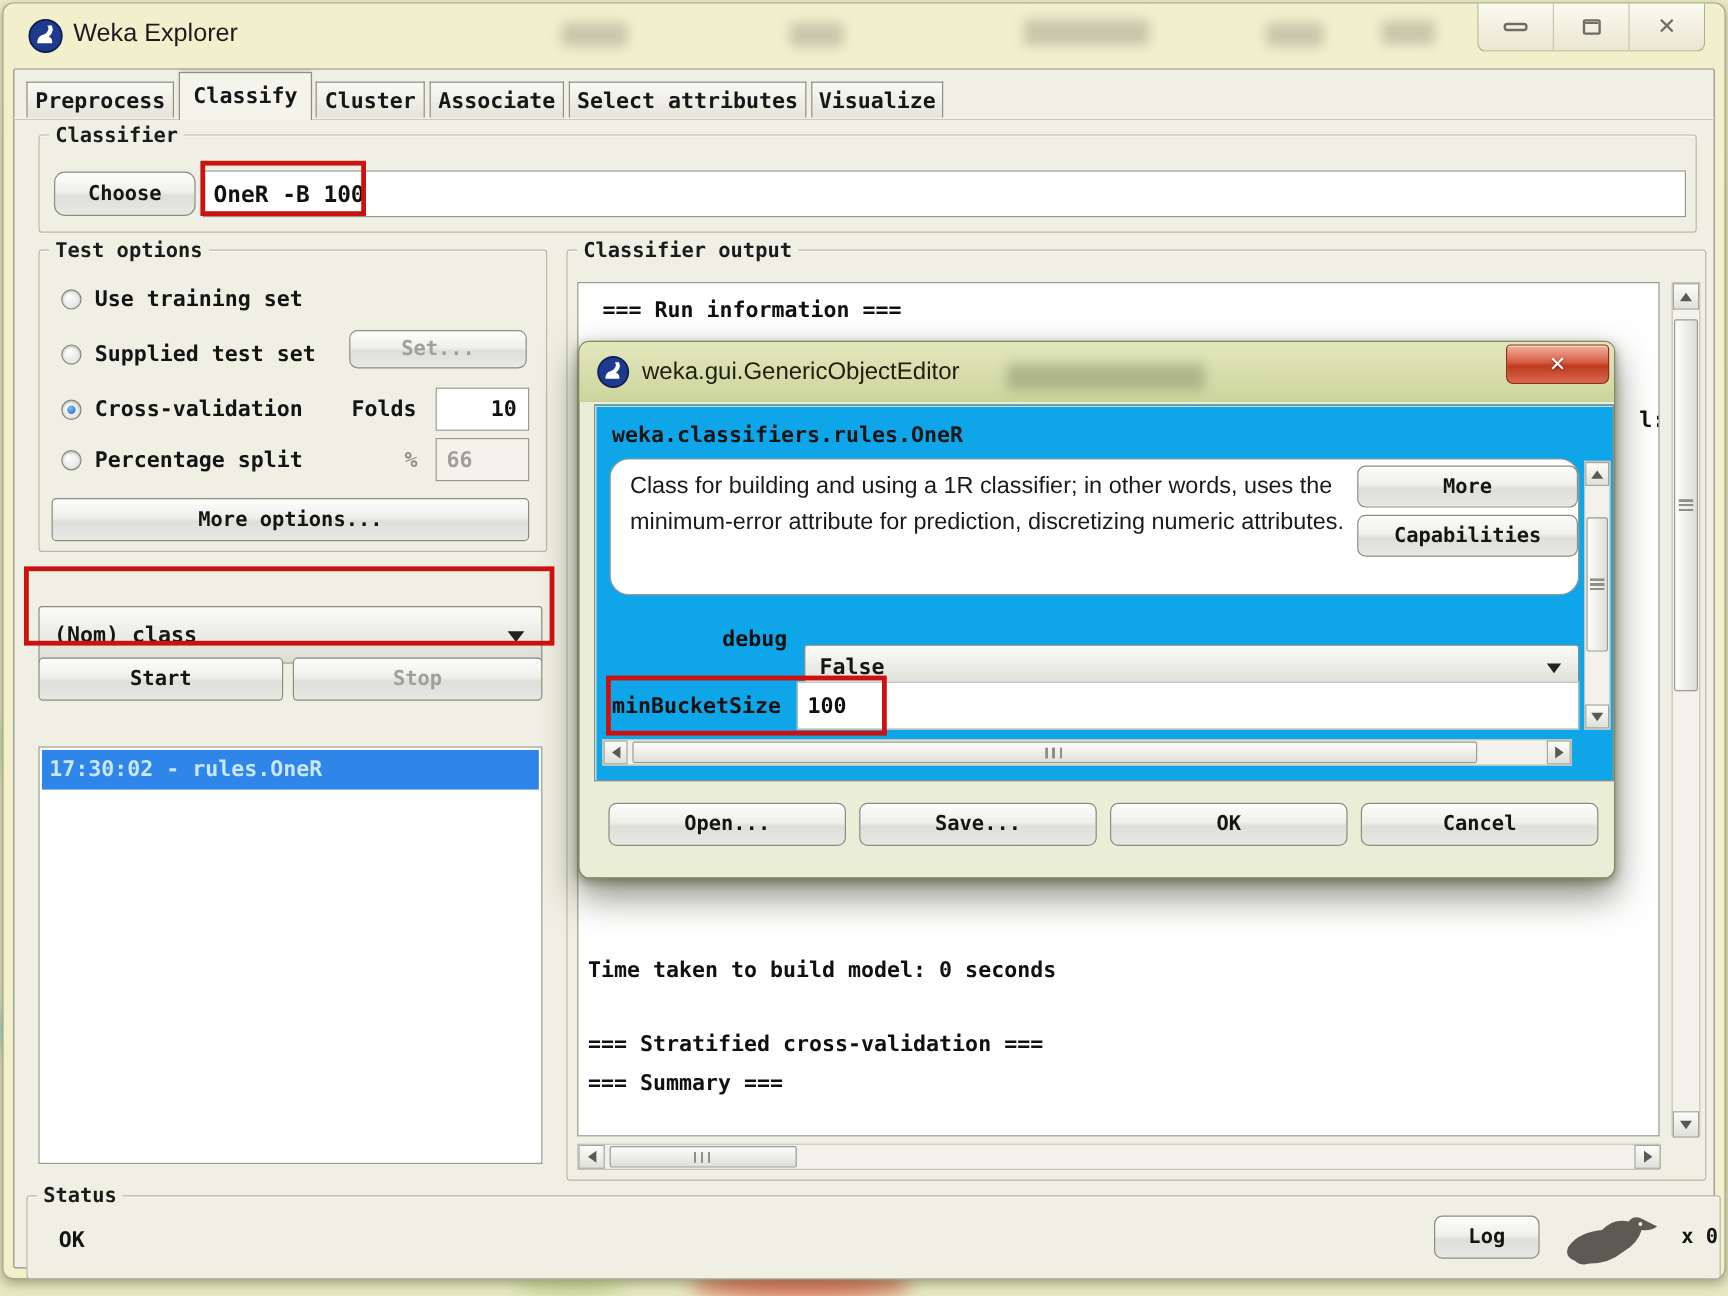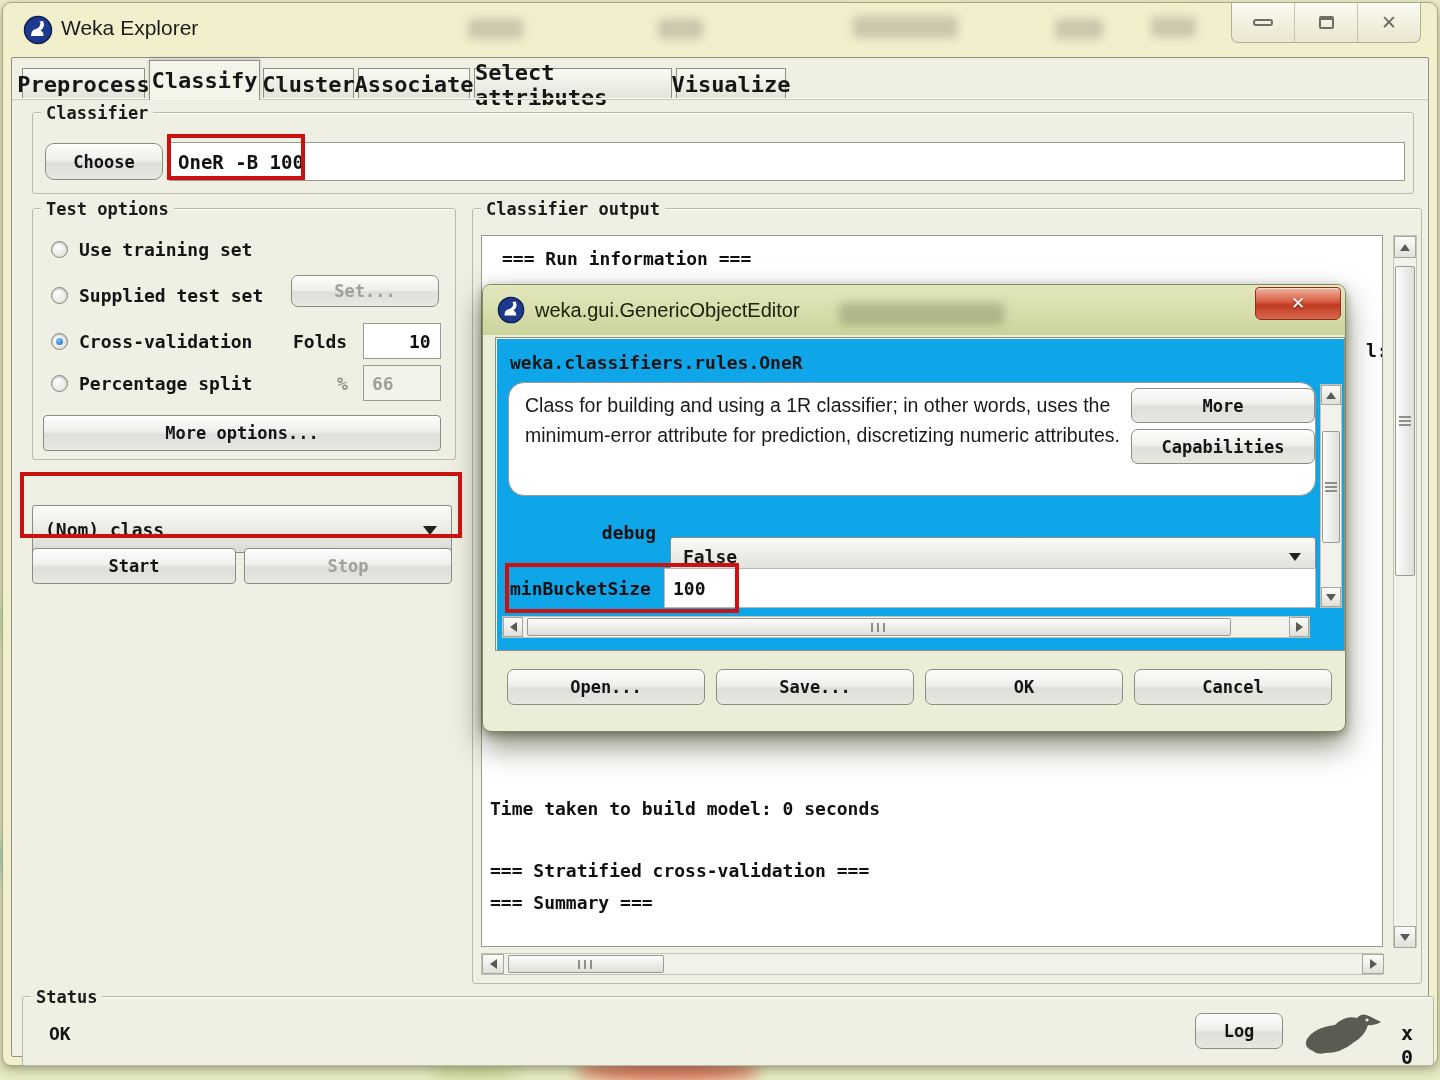--- a/index.html
+++ b/index.html
@@ -30,21 +30,21 @@
   .winbtn{flex:1;display:flex;align-items:center;justify-content:center;border-left:1px solid #c9c7ab;cursor:default;}
   .winbtn:first-child{border-left:none;}
   .glyph-min{width:20px;height:7px;border:2px solid #6e6e66;border-radius:3px;}
   .glyph-max{width:15px;height:13px;border:2px solid #6e6e66;border-radius:2px;box-shadow:inset 0 2px 0 #6e6e66;}
   .glyph-close{font-family:var(--sans);font-size:19px;font-weight:700;color:#6e6e66;}
   
   #content{position:absolute;left:8px;top:54px;right:8px;bottom:8px;background:var(--panel);
            border:1px solid #8f8f85;border-radius:2px;}
   
   .tab{position:absolute;display:flex;align-items:center;justify-content:center;
-       font-size:22px;font-weight:700;background:linear-gradient(180deg,#fafaf4,#e2e2d8);
+       font-size:18px;font-weight:700;background:linear-gradient(180deg,#fafaf4,#e2e2d8);
        border:1px solid #8f8f85;border-bottom:none;}
   .tab.active{background:#f4f4ea;z-index:3;box-shadow:0 -2px 3px rgba(0,0,0,.15);}
   #tabline{position:absolute;left:0;right:0;top:40px;height:2px;background:#fbfbf4;border-bottom:1px solid #c8c8bc;z-index:2;}
   
   .groupbox{position:absolute;border:1px solid var(--box-border);border-radius:3px;box-shadow:inset 0 1px 0 #fcfcf6;}
   .legend{position:absolute;top:-10px;left:8px;background:var(--panel);padding:0 5px;font-size:17px;font-weight:700;color:#1b1b1b;}
   
   .btn{position:absolute;display:flex;align-items:center;justify-content:center;
        font-family:var(--mono);font-size:17px;font-weight:700;color:#141414;
        background:linear-gradient(180deg,#fdfdfb 0%,#efefec 45%,#dededa 55%,#e8e8e3 100%);
@@ -203,20 +203,25 @@
     </div>
     <div class="annot" style="left:8px;top:414px;width:442px;height:66px;"></div>
 
     <div class="btn" style="left:20px;top:490px;width:204px;height:36px;border-radius:4px;">
         <span>Start</span>
       </div>
     <div class="btn disabled" style="left:232px;top:490px;width:208px;height:36px;border-radius:4px;">
         <span>Stop</span>
       </div>
 
+    <div class="abs" style="left:20px;top:564px;width:420px;height:348px;background:#fff;border:1px solid var(--input-border);">
+      <div id="result-item">
+          <span>17:30:02 - rules.OneR</span>
+        </div>
+    </div>
 
     <div class="groupbox" style="left:460px;top:150px;width:950px;height:776px;">
       <span class="legend">Classifier output</span>
       <div class="abs" style="left:8px;top:26px;width:902px;height:712px;background:#fff;border:1px solid var(--input-border);overflow:hidden;">
         <div class="outtext" style="left:20px;top:12px;">=== Run information ===</div>
         <div class="outtext" style="left:884px;top:104px;">l:</div>
         <div class="outtext" style="left:8px;top:562px;">Time taken to build model: 0 seconds</div>
         <div class="outtext" style="left:8px;top:624px;">=== Stratified cross-validation ===</div>
         <div class="outtext" style="left:8px;top:656px;">=== Summary ===</div>
       </div>
@@ -249,21 +254,21 @@
     <div class="groupbox" id="statusbox">
       <span class="legend">Status</span>
       <span class="optlabel" style="left:26px;top:26px;">OK</span>
       <div class="btn" style="left:1172px;top:16px;width:88px;height:36px;">
           <span>Log</span>
         </div>
       <svg class="birdsvg" style="left:1276px;top:12px;" width="96" height="52" viewBox="0 0 96 52">
         <path d="M14 42 Q4 38 8 30 Q16 18 36 16 Q46 6 58 9 Q63 3 70 7 L82 13 Q76 17 69 16 Q66 27 54 34 Q42 44 26 44 Q18 46 14 42 Z" fill="#47453f" opacity="0.88"></path>
         <circle cx="68" cy="11" r="1.6" fill="#f0efe3"></circle>
       </svg>
-      <span class="optlabel" style="left:1378px;top:24px;font-size:20px;">x 0</span>
+      <span class="optlabel" style="left:1378px;top:24px;font-size:17px;">x 0</span>
     </div>
   </div>
 </div>
 
 <div id="dialog">
   <div id="dlg-titlebar">
     <svg class="abs" style="left:14px;top:11px;" width="28" height="28" viewBox="0 0 30 30">
       <circle cx="15" cy="15" r="13.5" fill="#1d3a8f" stroke="#0e1e4e" stroke-width="1.5"></circle>
       <path d="M8 21 Q8 15 13 14 Q17 12.5 17.5 8.5 L16.5 6.5 L20 6 L21 9 Q21 13 17.5 15.5 Q21 17 20.5 21 Z" fill="#fff"></path>
     </svg>

